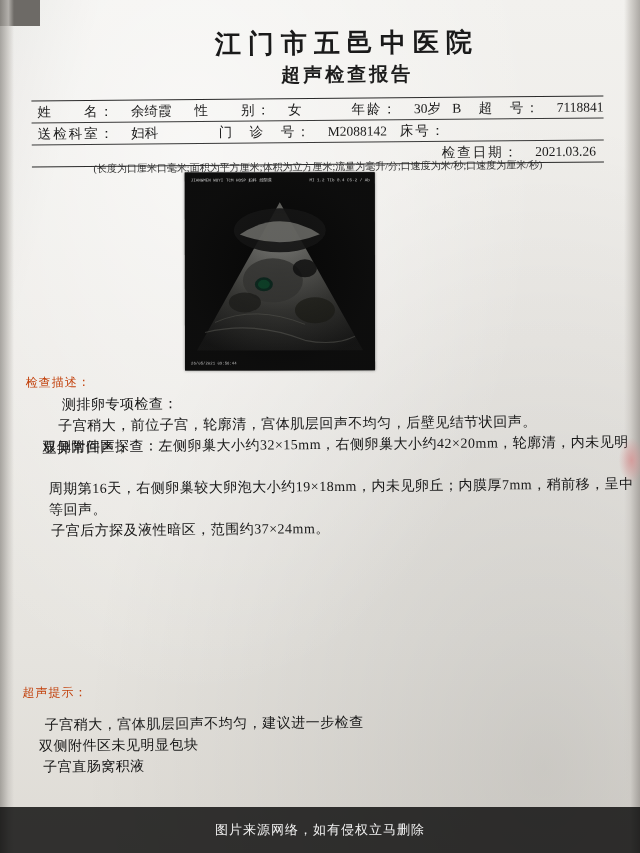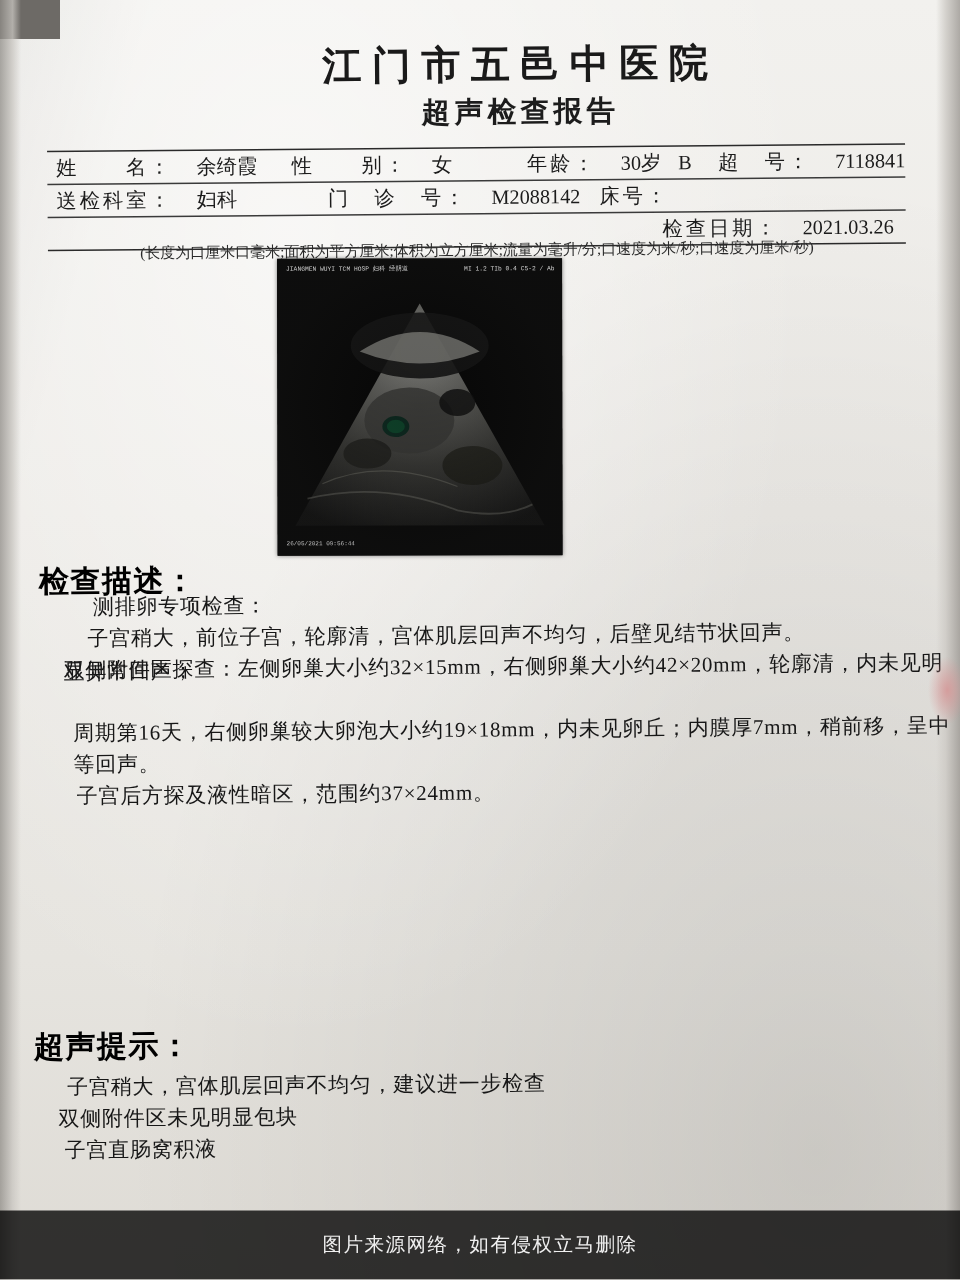--- a/index.html
+++ b/index.html
@@ -101,21 +101,21 @@
     overflow:hidden;
     transform:rotate(0.4deg);
   }
   .us-img{position:absolute;left:0;top:0;width:190px;height:198px;}
   .us-tl{position:absolute;left:6px;top:5px;color:#cfcfcf;font-size:4.2px;line-height:6px;font-family:"Liberation Mono","DejaVu Sans Mono",monospace;}
   .us-tr{position:absolute;right:5px;top:5px;color:#cfcfcf;font-size:4.2px;line-height:6px;text-align:right;font-family:"Liberation Mono","DejaVu Sans Mono",monospace;}
   .us-bl{position:absolute;left:6px;bottom:5px;color:#bdbdbd;font-size:4px;font-family:"Liberation Mono","DejaVu Sans Mono",monospace;}
 
   
   .sec-title{
-    position:absolute;font-size:20px;font-weight:bold;color:#000000;letter-spacing:1px;
+    position:absolute;font-size:12px;font-weight:normal;color:#c2410c;letter-spacing:1px;
   }
   .body-line{
     position:absolute;font-size:14px;color:#171717;letter-spacing:0.5px;white-space:nowrap;
   }
   .watermark{
     position:absolute;left:0;bottom:0;width:640px;height:46px;
     background:rgba(0,0,0,0.78);
     color:#f0f0f0;font-size:13px;
     display:flex;align-items:center;justify-content:center;
     letter-spacing:1px;

